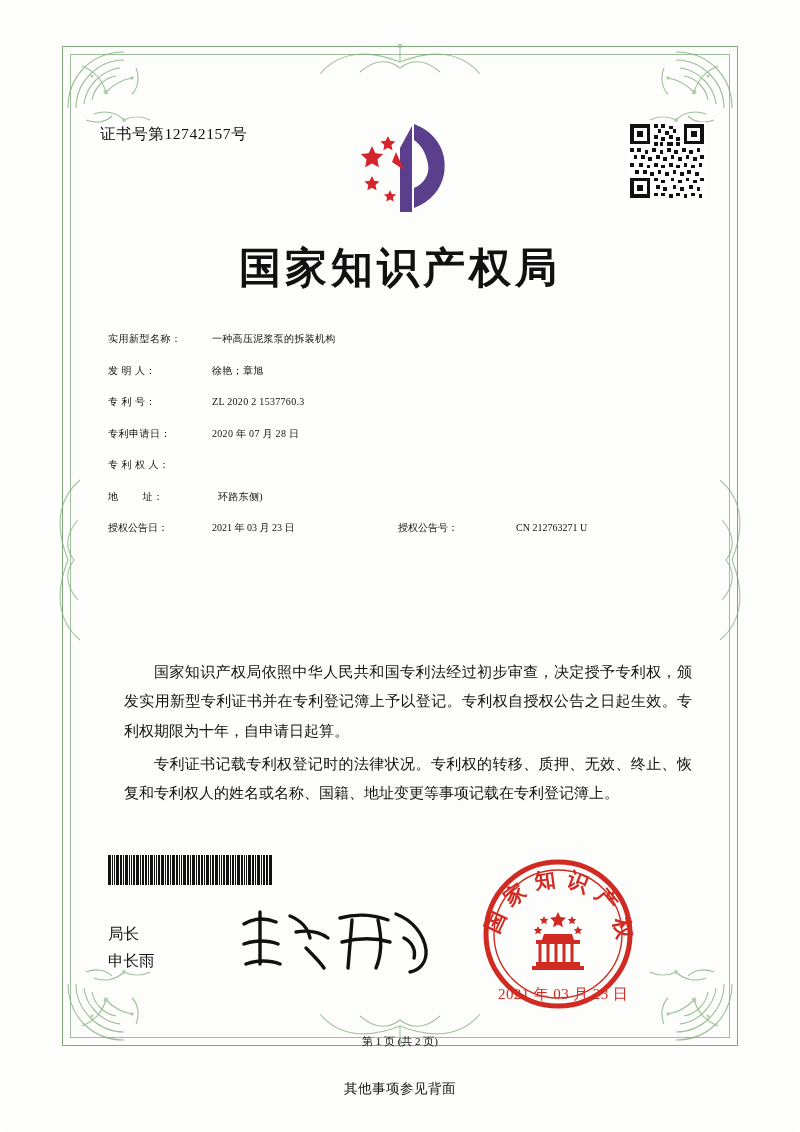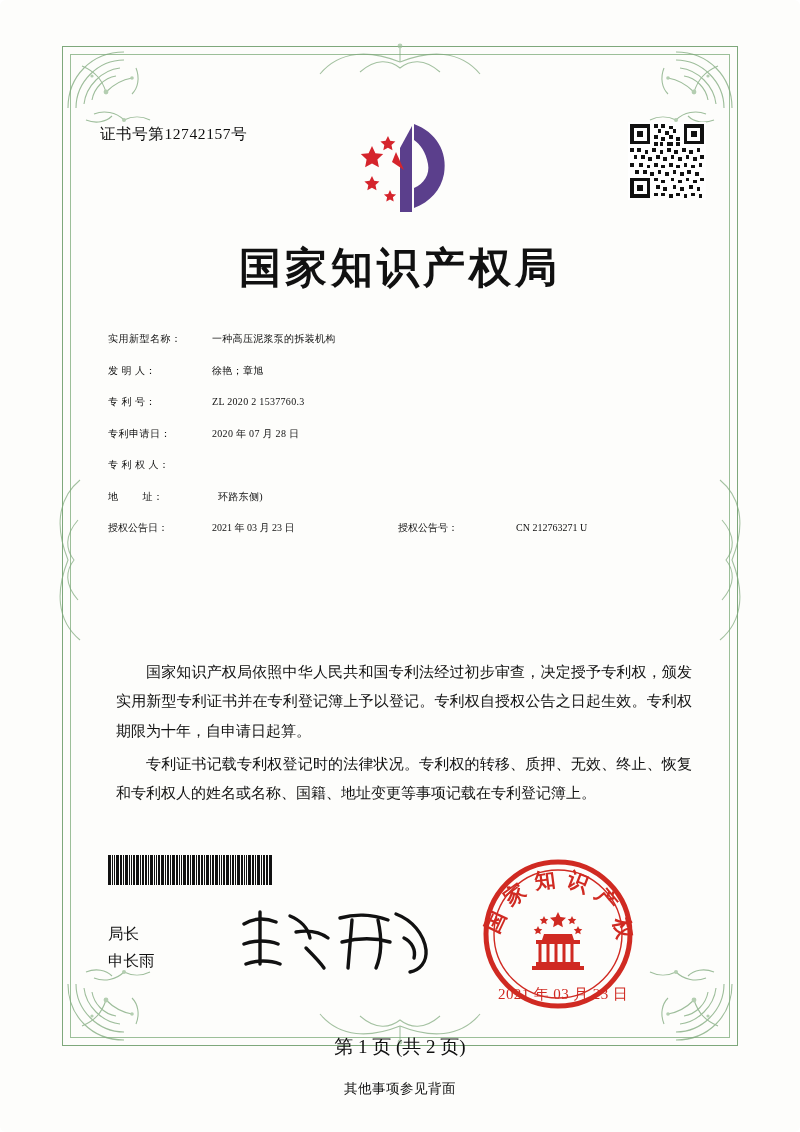--- a/index.html
+++ b/index.html
@@ -145,21 +145,21 @@
     position: absolute;
     left: 108px;
     top: 658px;
     width: 584px;
     font-size: 15px;
     line-height: 1.95;
     text-align: justify;
     color: #111;
   }
   .paragraphs p {
-    margin: 0 0 4px 8px;
+    margin: 0 0 4px 16px;
     text-indent: 2em;
   }
 
   
   .barcode {
     position: absolute;
     left: 108px;
     top: 855px;
     width: 214px;
     height: 30px;
@@ -203,21 +203,21 @@
     color: #d02a22;
     letter-spacing: 0.4px;
   }
 
   
   .page-num {
     position: absolute;
     left: 0; right: 0;
     top: 1034px;
     text-align: center;
-    font-size: 19px;
+    font-size: 11px;
     color: #111;
   }
   .footer-note {
     position: absolute;
     left: 0; right: 0;
     top: 1080px;
     text-align: center;
     font-size: 13.5px;
     color: #111;
     letter-spacing: 0.5px;

